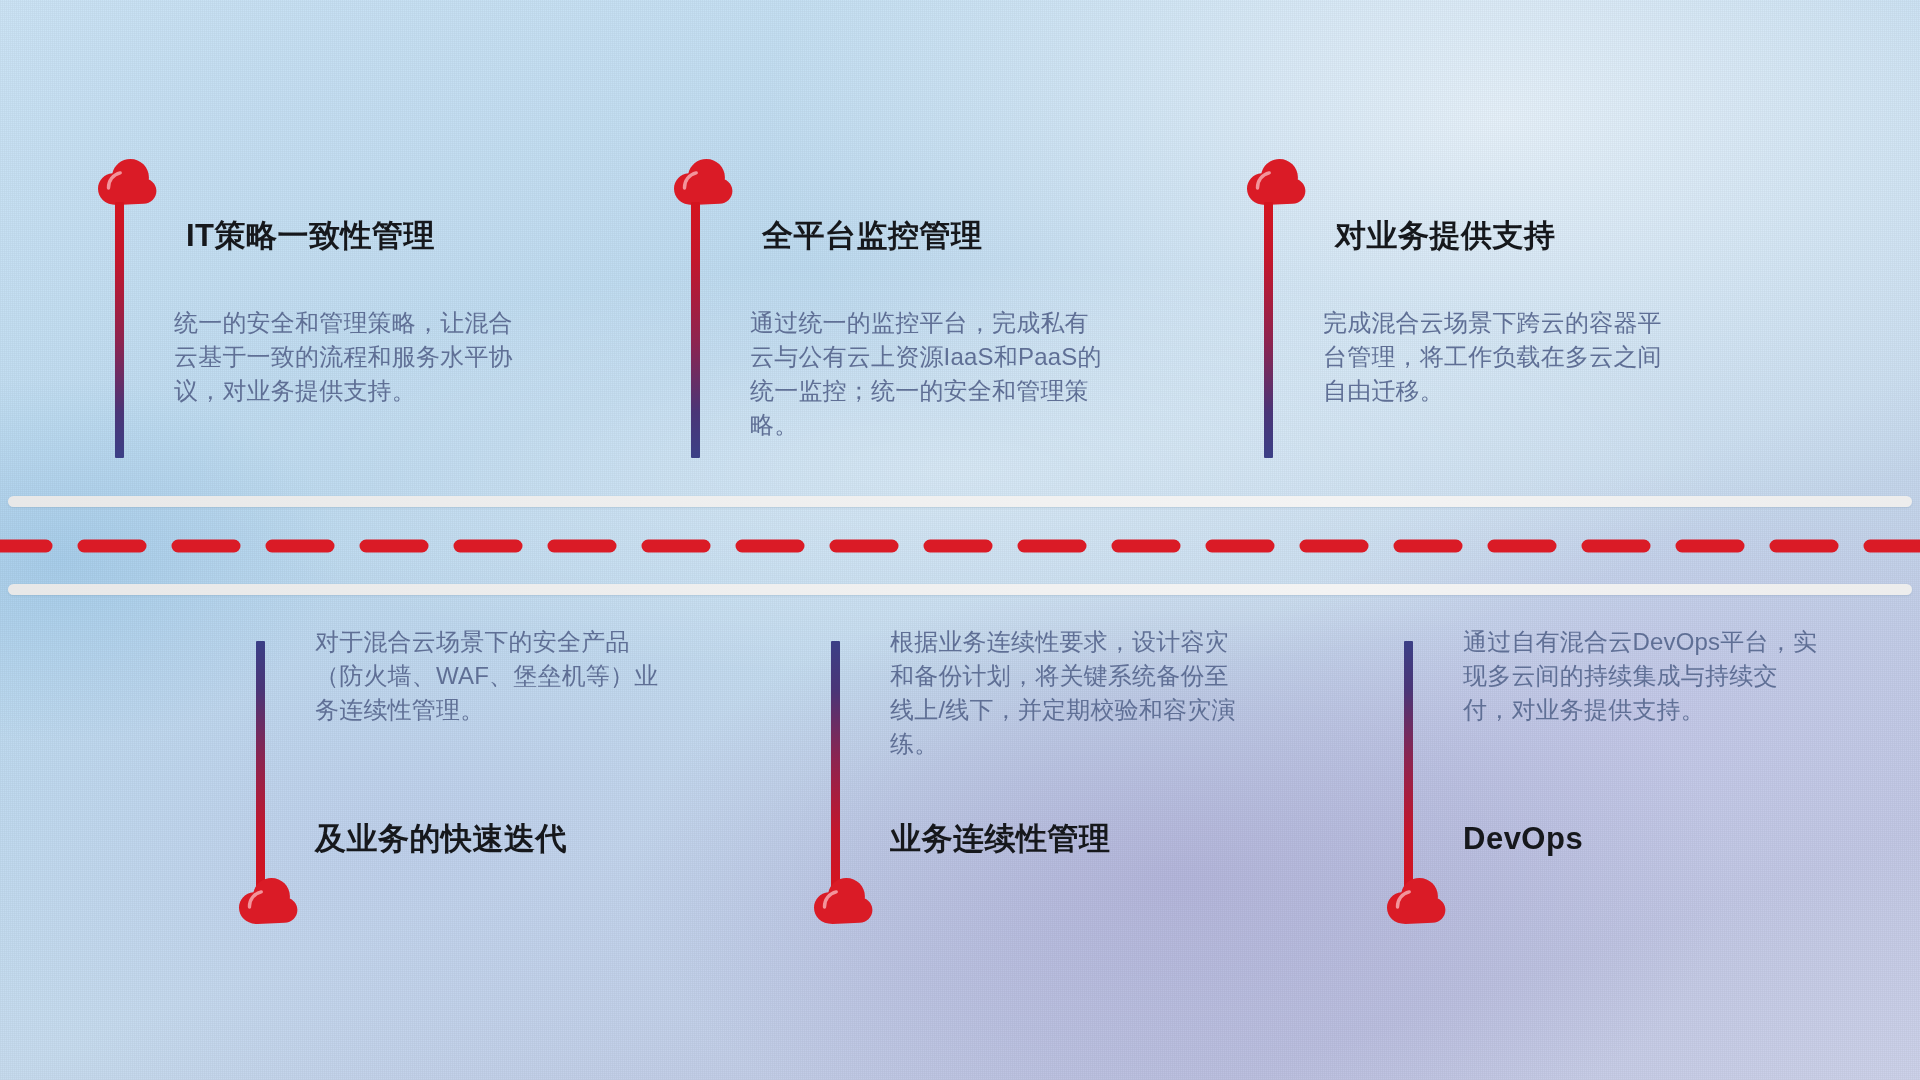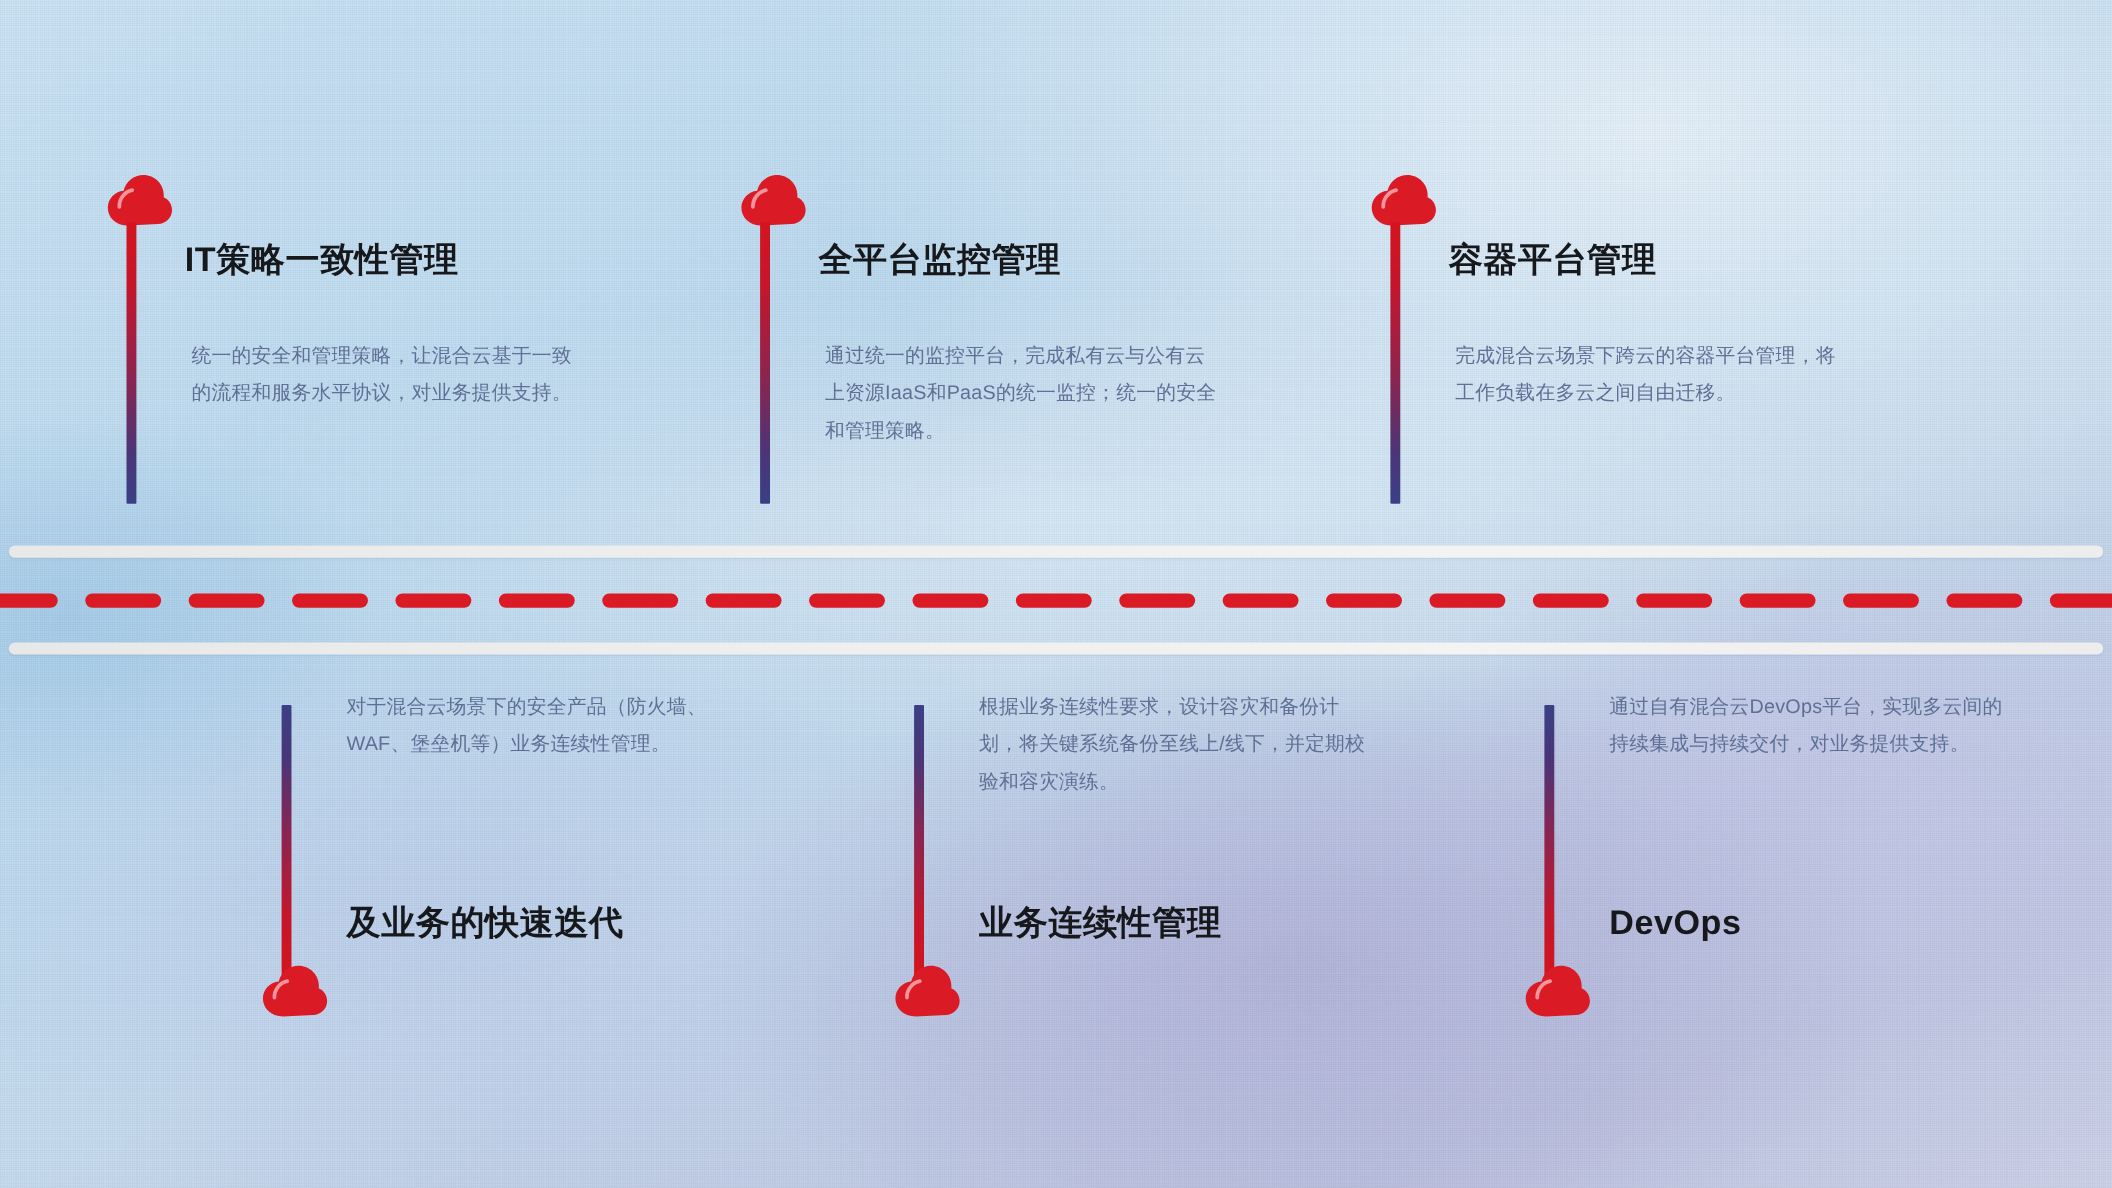--- a/index.html
+++ b/index.html
@@ -99,31 +99,31 @@
     position: absolute;
     font-size: 31px;
     font-weight: 700;
     color: #16181c;
     letter-spacing: 0.5px;
     white-space: nowrap;
     line-height: 1;
   }
   .body {
     position: absolute;
-    font-size: 18px;
+    font-size: 24px;
     line-height: 34px;
     color: #5f6f95;
     letter-spacing: 0.2px;
     width: 360px;
   }
 
   
   .item-top .cloud-wrap { top: 0; left: 0; }
   .item-top .stem { left: 19px; top: 44px; height: 256px; }
-  .item-top .heading { left: 72px; top: 62px; text-align: right; }
+  .item-top .heading { left: 90px; top: 62px; text-align: right; }
   .item-top .body { left: 78px; top: 148px; }
 
   
   .item-bot .cloud-wrap { top: 252px; left: 0; }
   .item-bot .stem { left: 19px; top: 16px; height: 246px; }
   .item-bot .heading { left: 78px; top: 198px; }
   .item-bot .body { left: 78px; top: 0px; }
 </style>
 </head>
 <body>
@@ -167,21 +167,21 @@
 </div>
 
 <div class="item item-top" style="left:1245px; top:158px;">
   <div class="cloud-wrap">
     <svg width="62" height="48" viewBox="0 0 62 48" xmlns="http://www.w3.org/2000/svg">
       <path d="M20.5 47 C9.2 47 2 39.6 2 30.8 C2 22.6 8.2 16.1 16.4 15.3 C18.3 7.1 25.6 1 34.4 1 C44.6 1 52.9 9.2 52.9 19.3 C52.9 20.0 52.86 20.7 52.78 21.4 C57.3 23.3 60.4 27.8 60.4 33.0 C60.4 40.0 54.7 45.7 47.7 45.7 L20.5 47 Z" fill="#da1b26"></path>
       <path d="M12.5 30.0 C12.2 22.8 17.2 16.4 24.2 14.9" fill="none" stroke="#f2949b" stroke-width="3.4" stroke-linecap="round"></path>
     </svg>
   </div>
   <div class="stem stem-top"></div>
-  <div class="heading">容器平台管理</div>
+  <div class="heading">对业务提供支持</div>
   <div class="body">完成混合云场景下跨云的容器平台管理，将工作负载在多云之间自由迁移。</div>
 </div>
 
 <div class="item item-bot" style="left:237px; top:625px;">
   <div class="stem stem-bottom"></div>
   <div class="cloud-wrap">
     <svg width="62" height="48" viewBox="0 0 62 48" xmlns="http://www.w3.org/2000/svg">
       <path d="M20.5 47 C9.2 47 2 39.6 2 30.8 C2 22.6 8.2 16.1 16.4 15.3 C18.3 7.1 25.6 1 34.4 1 C44.6 1 52.9 9.2 52.9 19.3 C52.9 20.0 52.86 20.7 52.78 21.4 C57.3 23.3 60.4 27.8 60.4 33.0 C60.4 40.0 54.7 45.7 47.7 45.7 L20.5 47 Z" fill="#da1b26"></path>
       <path d="M12.5 30.0 C12.2 22.8 17.2 16.4 24.2 14.9" fill="none" stroke="#f2949b" stroke-width="3.4" stroke-linecap="round"></path>
     </svg>

